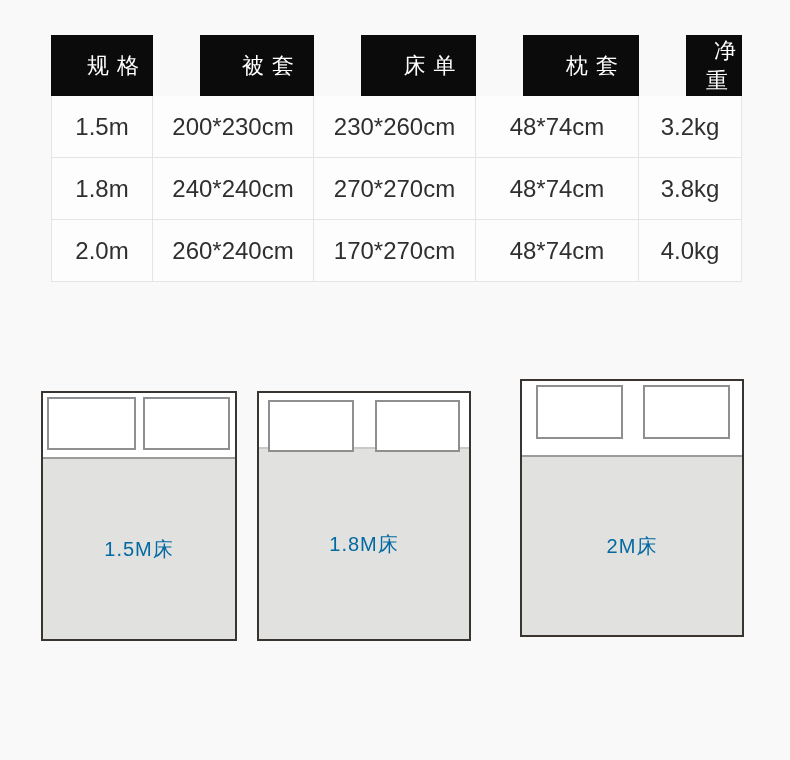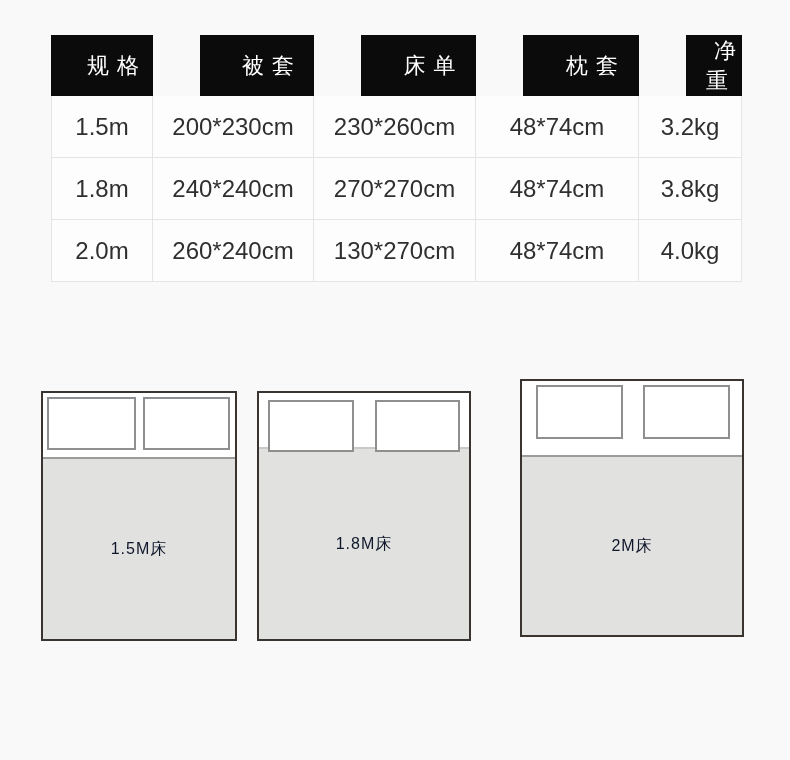--- a/index.html
+++ b/index.html
@@ -65,22 +65,22 @@
   .mattress {
     position: absolute;
     left: 0; right: 0; bottom: 0;
     background: #e1e1e0;
     display: flex;
     align-items: center;
     justify-content: center;
     z-index: 1;
   }
   .bed-label {
-    font-size: 16px;
-    color: #0f172a;
+    font-size: 20px;
+    color: #0369a1;
     letter-spacing: 1px;
   }
 
   #bed1 { left: 41px;  top: 391px; width: 196px; height: 250px; }
   #bed1 .mattress { top: 64px; border-top: 2px solid #9c9c9c; }
   #bed1 .p1 { left: 4px;   top: 4px; width: 89px; height: 53px; }
   #bed1 .p2 { left: 100px; top: 4px; width: 87px; height: 53px; }
 
   #bed2 { left: 257px; top: 391px; width: 214px; height: 250px; }
   #bed2 .mattress { top: 54px; border-top: 2px solid #c9c9c9; }
@@ -111,21 +111,21 @@
     <div class="td c4">3.2kg</div>
 
     <div class="td c0">1.8m</div>
     <div class="td c1">240*240cm</div>
     <div class="td c2">270*270cm</div>
     <div class="td c3">48*74cm</div>
     <div class="td c4">3.8kg</div>
 
     <div class="td c0">2.0m</div>
     <div class="td c1">260*240cm</div>
-    <div class="td c2">130*270cm</div>
+    <div class="td c2">170*270cm</div>
     <div class="td c3">48*74cm</div>
     <div class="td c4">4.0kg</div>
   </div>
 
   <div class="bed" id="bed1">
     <div class="pillow p1"></div>
     <div class="pillow p2"></div>
     <div class="mattress">
       <span class="bed-label">1.5M床</span>
     </div>

